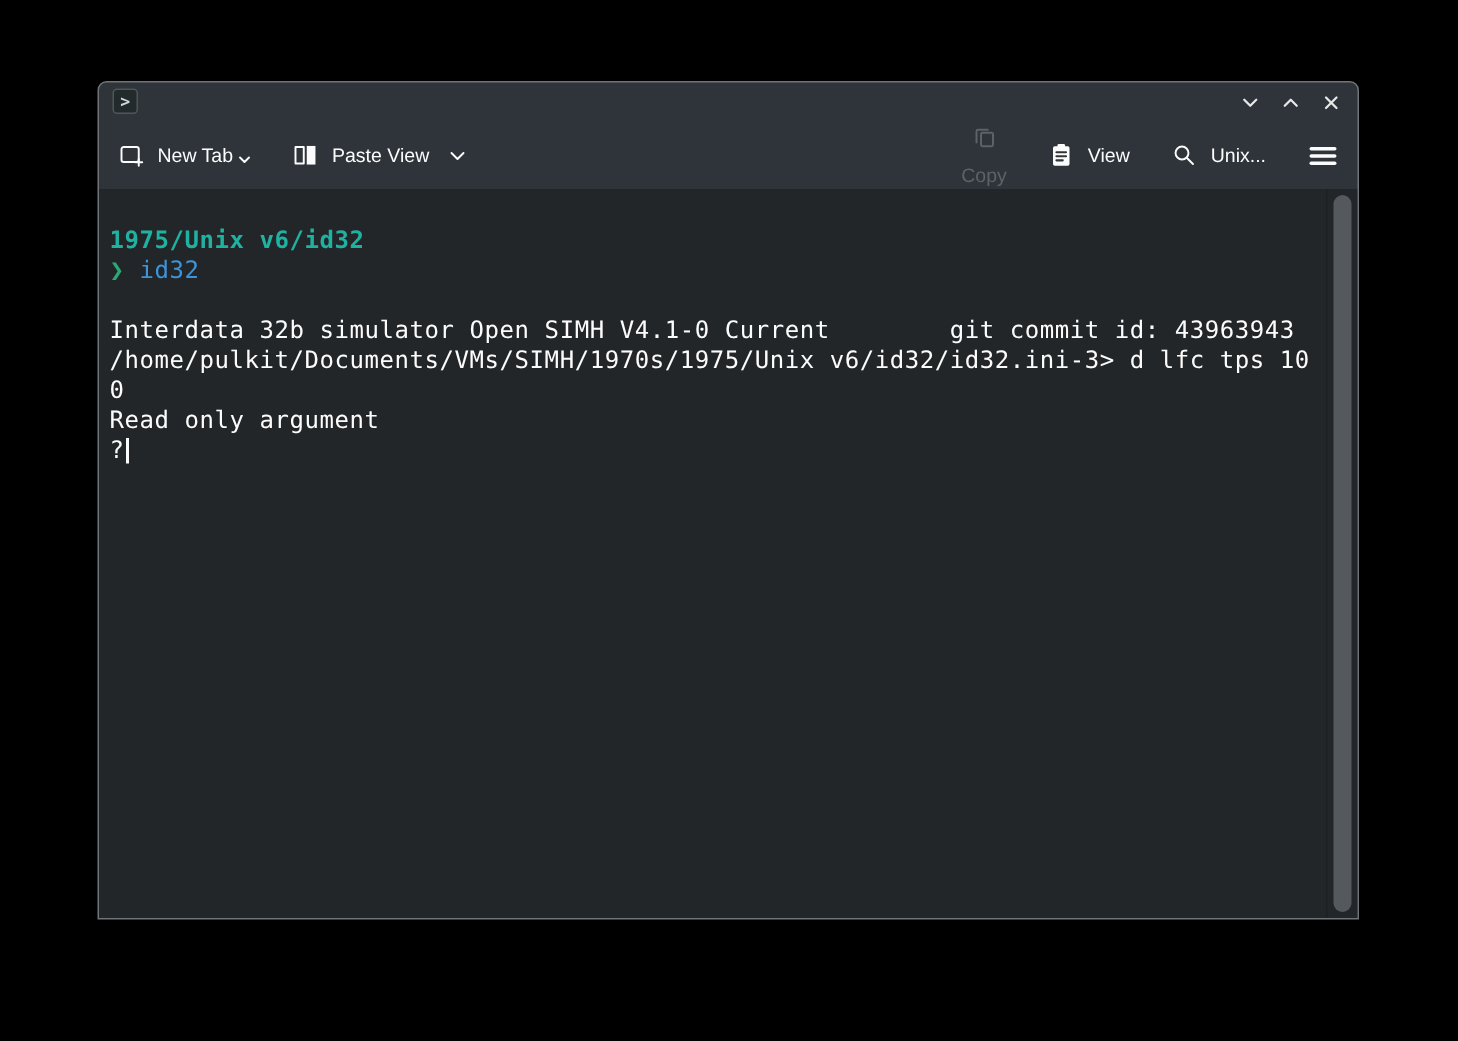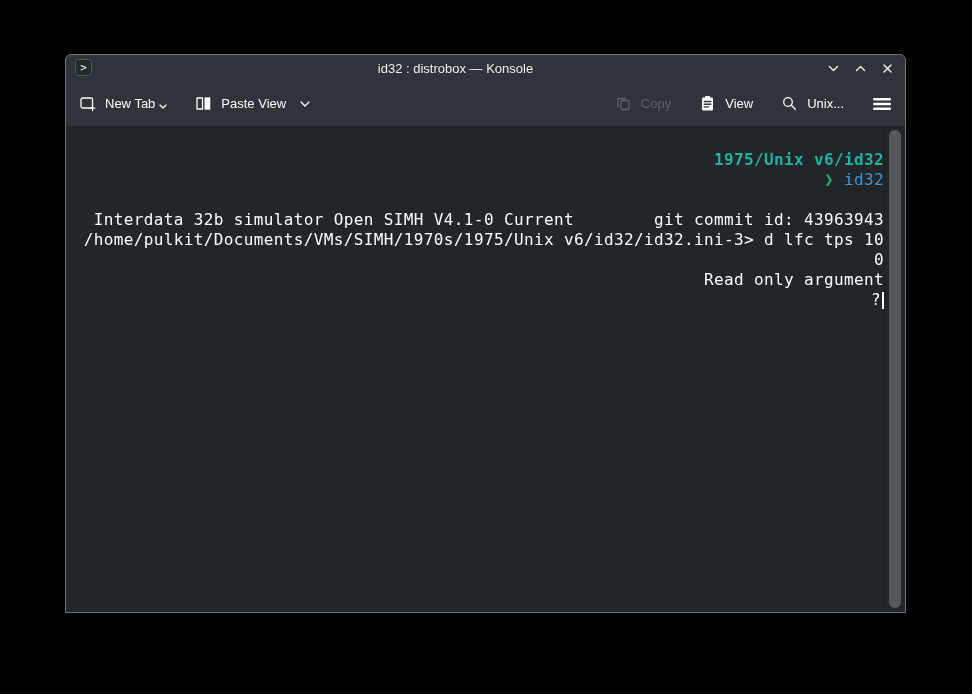--- a/index.html
+++ b/index.html
@@ -52,30 +52,29 @@
   }
   .tb-group { display:flex; align-items:center; gap:28px;justify-content:center; }
   .tb-spacer { flex:1; }
   .tb-btn {
     display:flex; align-items:center; gap:9px;
     color:#fcfcfc; font-size:13px; white-space:nowrap;
   }
   .tb-btn svg { flex:0 0 auto; }
   .tb-btn .stroke { stroke:#fcfcfc; fill:none; stroke-width:1.3; stroke-linecap:round; stroke-linejoin:round; }
   .tb-btn .fill { fill:#fcfcfc; }
-  .tb-btn.disabled { color:var(--disabled, #5d6266); }
+  .tb-btn.disabled { color:var(--disabled, #5d6266);flex-direction:column; }
   .tb-btn.disabled .stroke { stroke:var(--disabled, #5d6266); }
   .menu-arrow { align-self:flex-end; margin-left:-5px; margin-bottom:3px; }
   .dark-line { stroke:#2f343a; stroke-width:1.4; stroke-linecap:round; }
   
   .terminal {
     flex:1; background:var(--terminal-bg, #232629);
     display:flex; min-height:0;
     cursor:text;
-    text-align:right;
   }
   .term-content {
     flex:1; padding:4px 0 0 7px;
     font-family:"DejaVu Sans Mono", monospace;
     font-size:16px; letter-spacing:0.37px; line-height:20px;
     white-space:pre; overflow:hidden;
     color:var(--foreground, #fcfcfc);
   }
   .term-line { height:20px; min-height:20px; }
   .s-cyan-bold { color:var(--cyan, #1fb2a1); font-weight:bold; }
@@ -96,21 +95,20 @@
     border-radius:6px; background:#54595d;
   }
 </style>
 </head>
 <body>
 
 <div class="window">
 
   <div class="titlebar">
     <div class="app-icon">&gt;</div>
-    <div class="win-title">id32 : distrobox — Konsole</div>
     <div class="win-controls">
       <div class="win-btn">
         <svg width="13" height="13" viewBox="0 0 13 13">
           <polyline points="2.5,4.5 6.5,8.5 10.5,4.5"></polyline>
         </svg>
       </div>
       <div class="win-btn">
         <svg width="13" height="13" viewBox="0 0 13 13">
           <polyline points="2.5,8.5 6.5,4.5 10.5,8.5"></polyline>
         </svg>

